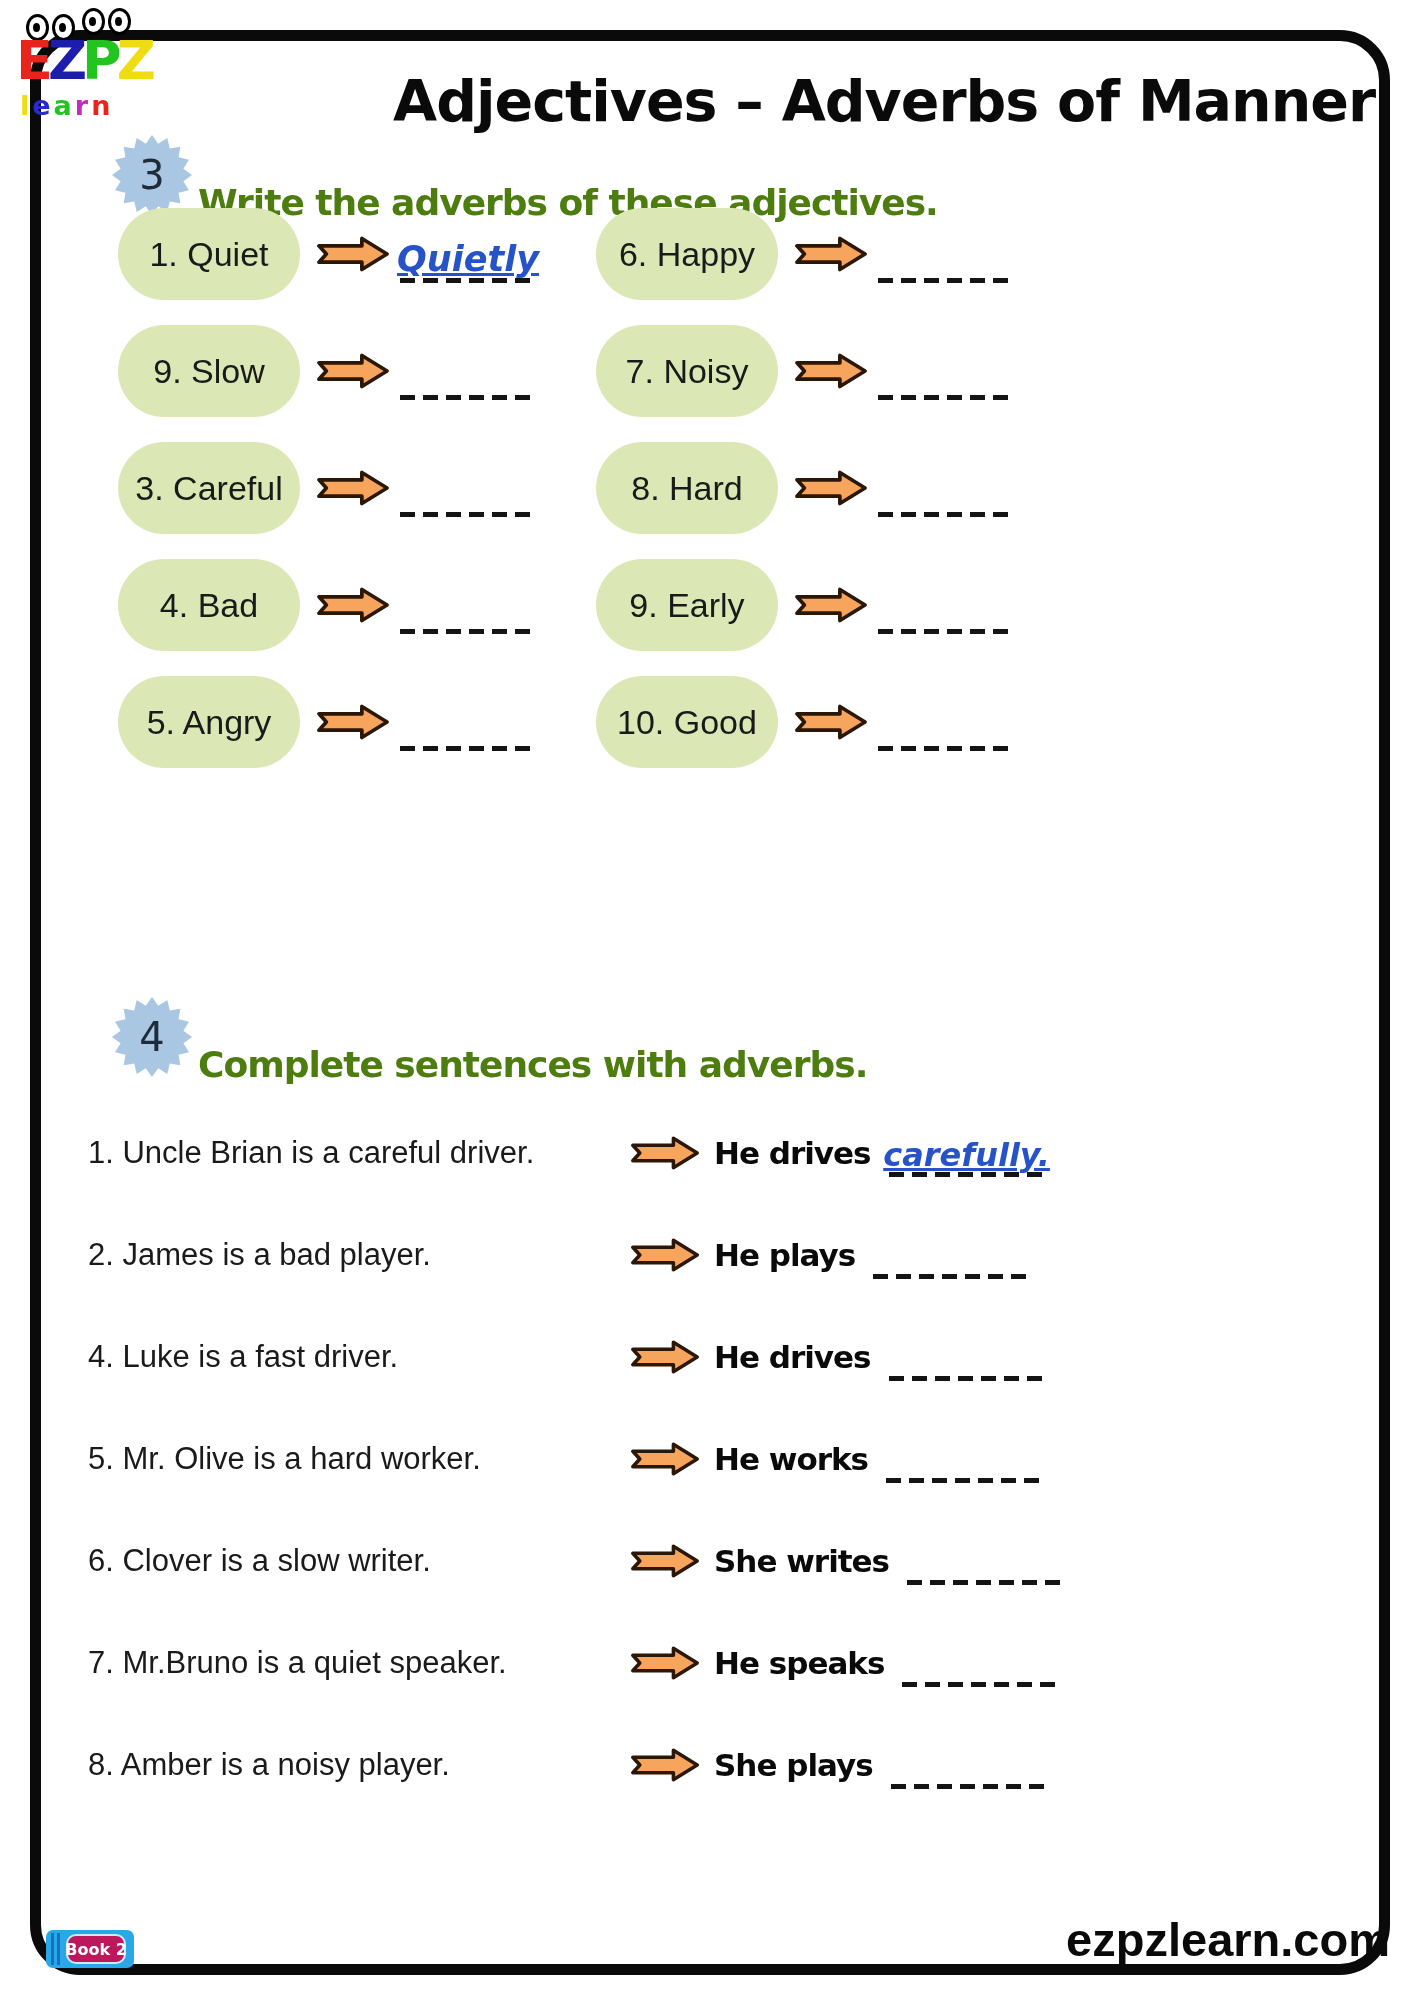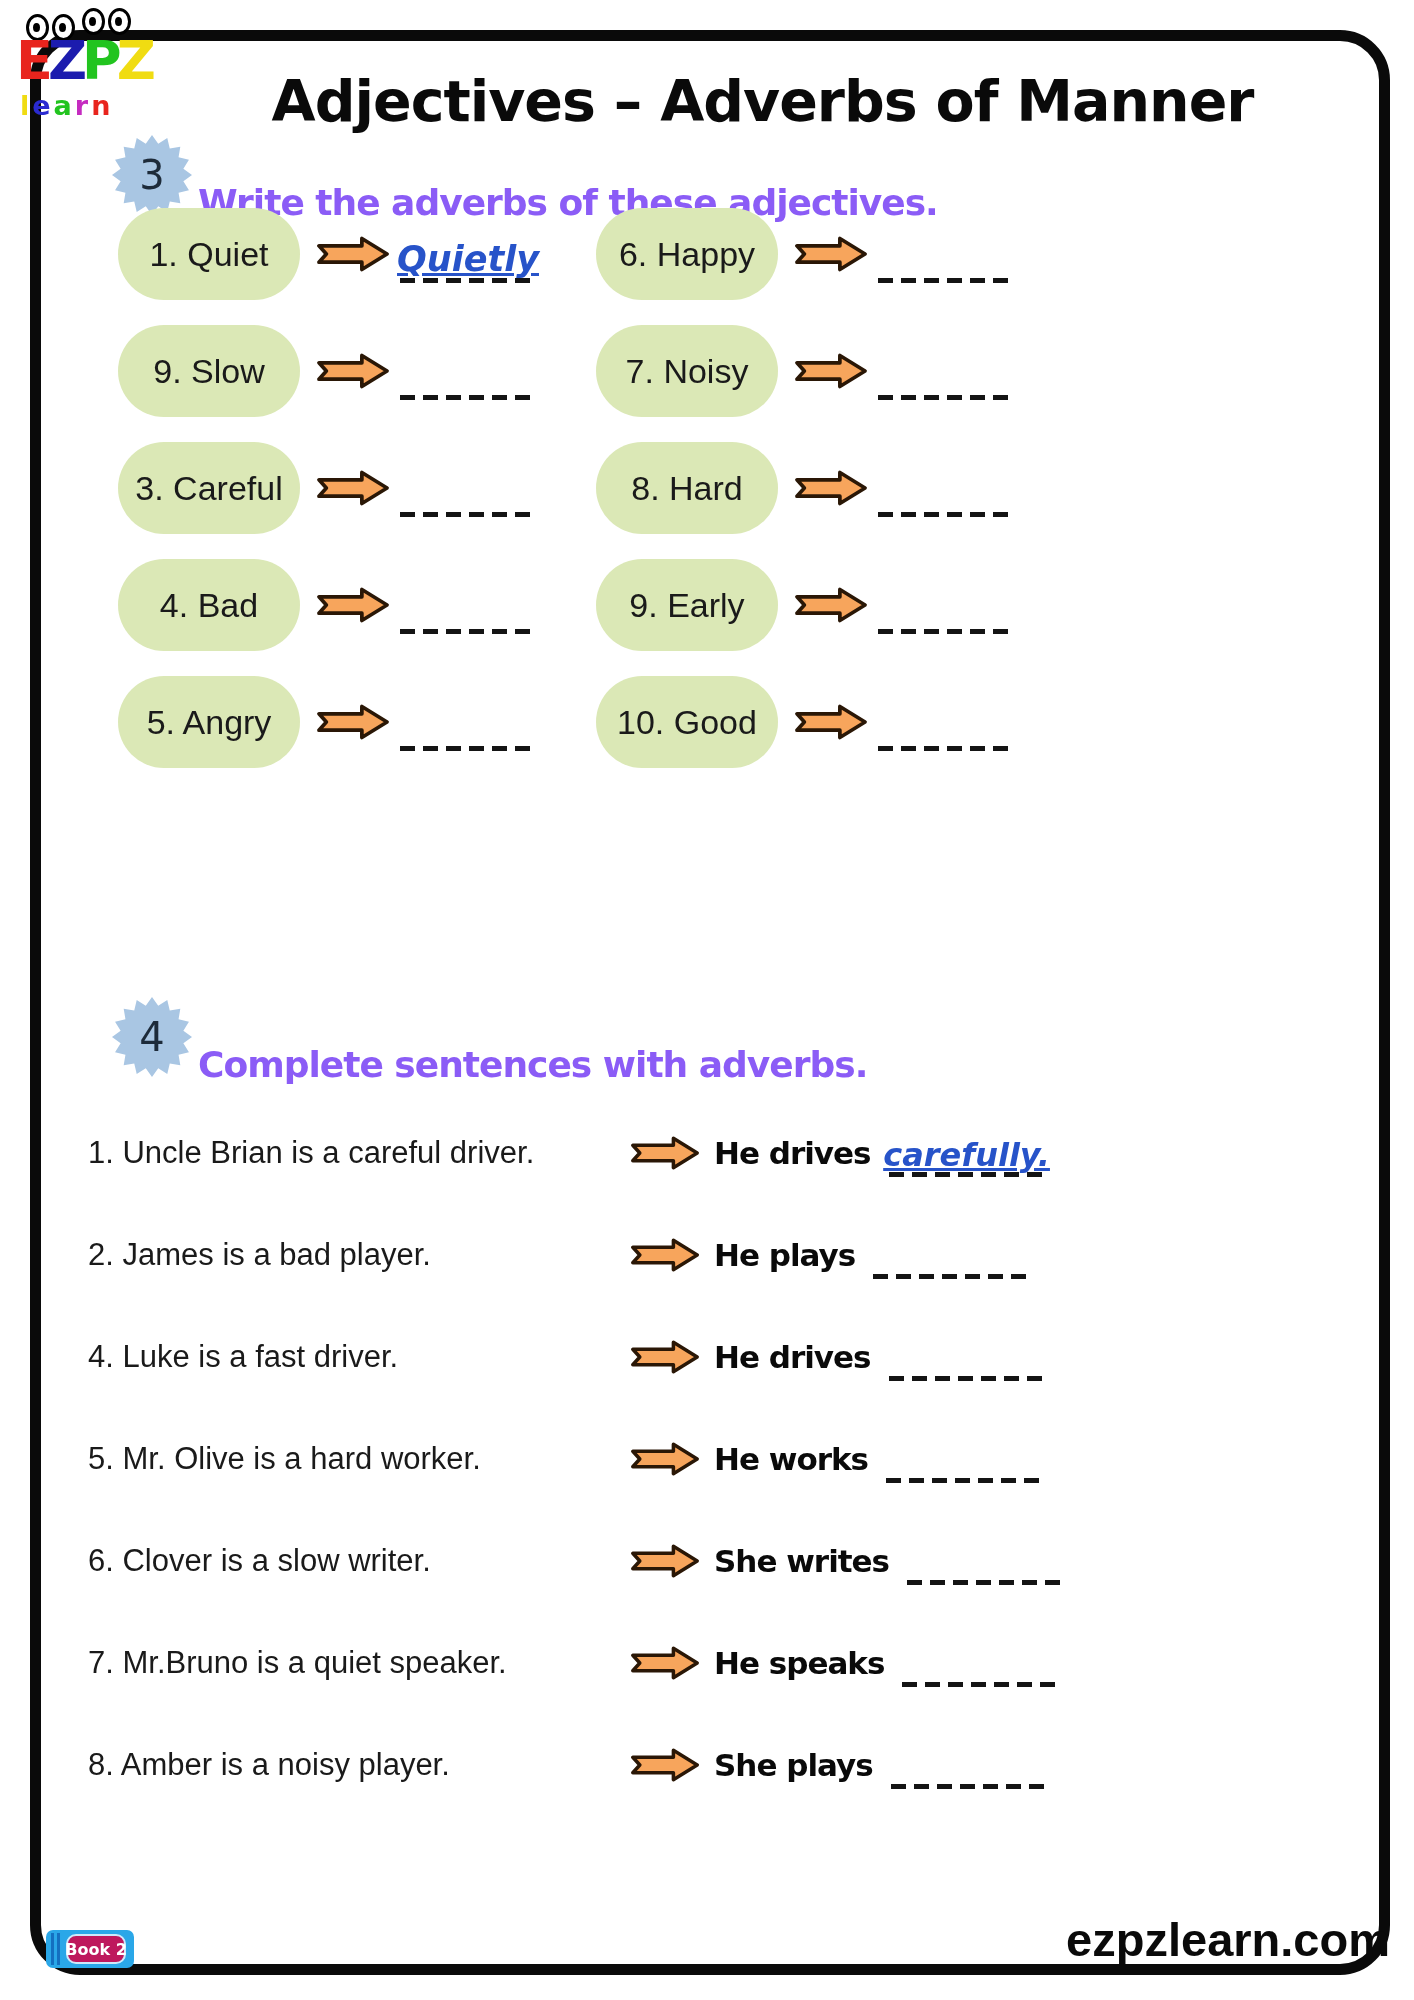--- a/index.html
+++ b/index.html
@@ -15,38 +15,38 @@
   .eyes.e2{left:66px;top:-2px;}
   .eye{width:17px;height:21px;background:#fff;border:3px solid #000;border-radius:50%;position:relative;}
   .eye::after{content:"";position:absolute;width:7px;height:9px;background:#000;border-radius:50%;left:4px;top:6px;}
   .logo-word{position:absolute;left:0;top:24px;font-family:"DejaVu Sans",sans-serif;
              font-weight:900;font-size:54px;letter-spacing:-5px;line-height:1;}
   .logo-sub{position:absolute;left:4px;top:82px;font-family:"DejaVu Sans",sans-serif;
             font-weight:900;font-size:27px;letter-spacing:3px;line-height:1;}
   .c-red{color:#e8241d}.c-blue{color:#1c1cae}.c-green{color:#22c41f}.c-yellow{color:#f0dc12}
   .c-purple{color:#c52bc0}.c-blue2{color:#2a2ad0}
 
-  .title{position:absolute;left:150px;top:30px;width:1225px;text-align:center;
+  .title{position:absolute;left:150px;top:30px;width:1225px;text-align:right;
          font-family:"DejaVu Sans",sans-serif;font-weight:900;font-size:57px;
          letter-spacing:-1px;color:#0a0a0a;white-space:nowrap;}
 
   
   .burst{position:absolute;width:80px;height:80px;background:#a9c6e3;
          display:flex;align-items:center;justify-content:center;
          font-family:"DejaVu Sans",sans-serif;font-size:40px;color:#1d2b3a;
          clip-path:polygon(100% 50%,89.2% 57.8%,96.2% 69.1%,83.2% 72.2%,85.4% 85.4%,
            72.2% 83.2%,69.1% 96.2%,57.8% 89.2%,50% 100%,42.2% 89.2%,30.9% 96.2%,
            27.8% 83.2%,14.6% 85.4%,16.8% 72.2%,3.8% 69.1%,10.8% 57.8%,0% 50%,
            10.8% 42.2%,3.8% 30.9%,16.8% 27.8%,14.6% 14.6%,27.8% 16.8%,30.9% 3.8%,
            42.2% 10.8%,50% 0%,57.8% 10.8%,69.1% 3.8%,72.2% 16.8%,85.4% 14.6%,
            83.2% 27.8%,96.2% 30.9%,89.2% 42.2%);}
   #badge3{left:112px;top:135px;}
   #badge4{left:112px;top:997px;}
   .sec-title{position:absolute;font-family:"DejaVu Sans",sans-serif;font-weight:900;
-             font-size:36px;letter-spacing:-1px;color:#8b5cf6;white-space:nowrap;}
+             font-size:36px;letter-spacing:-1px;color:#4d7c0f;white-space:nowrap;}
   #sec3-title{left:198px;top:152px;}
   #sec4-title{left:198px;top:1014px;}
 
   
   #adj-grid{position:absolute;left:118px;top:208px;width:900px;
             display:grid;grid-auto-flow:column;
             grid-template-rows:repeat(5,92px);grid-template-columns:412px 412px;
             row-gap:25px;column-gap:66px;}
   .adj-item{display:flex;align-items:center;height:92px;}
   .pill{width:182px;height:92px;background:#dbe8b6;border-radius:46px;flex:0 0 auto;

